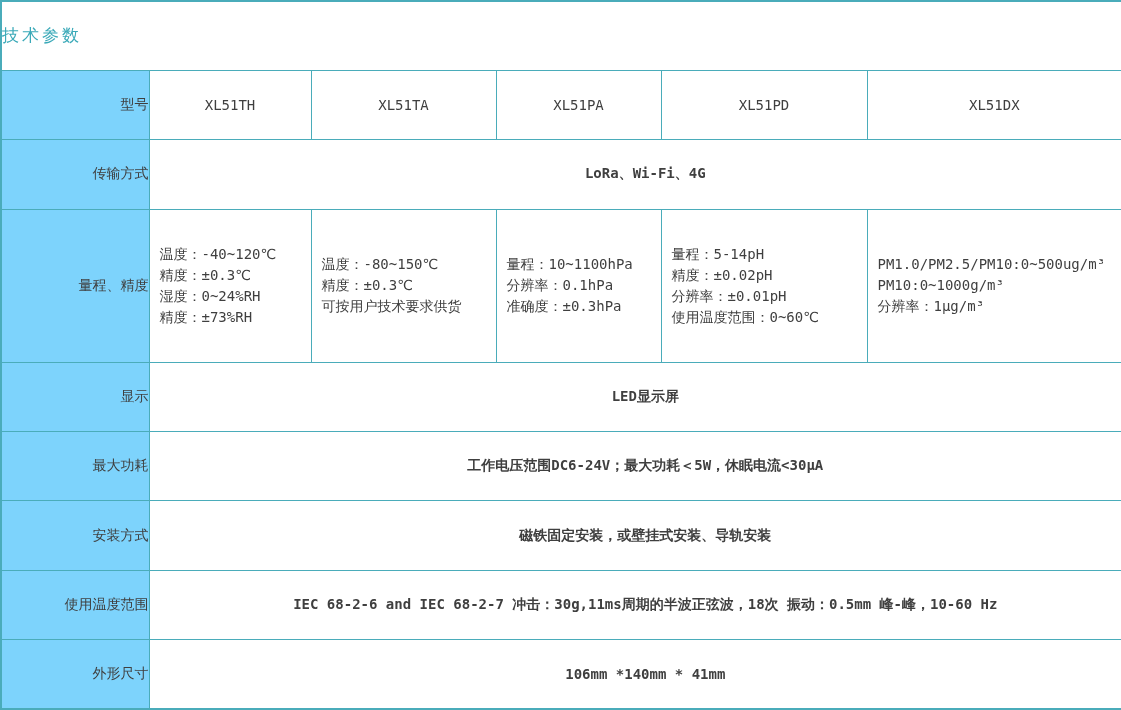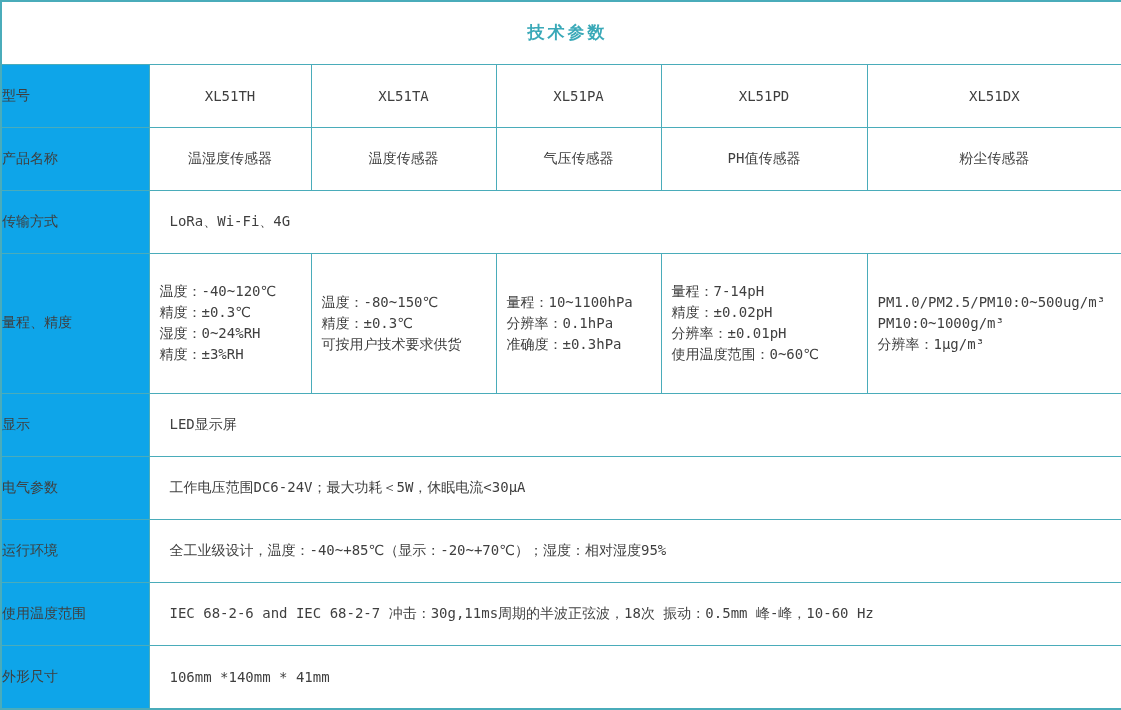--- a/index.html
+++ b/index.html
@@ -15,26 +15,26 @@
   }
   .spec th,.spec td{
     border:1px solid #4aacba;
     font-weight:normal;font-size:14px;
     vertical-align:middle;overflow:hidden;
     padding:0;
   }
   tr.r{height:44px;}
   tr.r-tall{height:92px;}
   td.title-cell{
-    text-align:center;color:#3aa9b8;font-weight:bold;
-    font-size:17px;letter-spacing:3px;border-bottom:1px solid #4aacba;padding-left:12px;
+    text-align:left;color:#3aa9b8;font-weight:normal;
+    font-size:17px;letter-spacing:3px;border-bottom:1px solid #4aacba;
   }
-  th.lbl{background:#0ea5e9;text-align:left;font-size:14px;}
+  th.lbl{background:#7dd3fc;text-align:right;font-size:14px;}
   td.center{text-align:center;}
-  td.span{text-align:left;padding-left:20px;}
+  td.span{text-align:center;padding-left:20px;font-weight:bold;}
   td.ml{text-align:left;padding:6px 10px;}
   td.ml .line{line-height:21px;white-space:nowrap;}
 </style>
 </head>
 <body>
 
 <table class="spec">
   <colgroup>
     <col style="width:148px">
       <col style="width:162px">
@@ -51,83 +51,75 @@
 
   <tr class="r">
     <th class="lbl">型号</th>
     <td class="center">XL51TH</td>
     <td class="center">XL51TA</td>
     <td class="center">XL51PA</td>
     <td class="center">XL51PD</td>
     <td class="center">XL51DX</td>
   </tr>
 
-  <tr class="r">
-    <th class="lbl">产品名称</th>
-    <td class="center">温湿度传感器</td>
-    <td class="center">温度传感器</td>
-    <td class="center">气压传感器</td>
-    <td class="center">PH值传感器</td>
-    <td class="center">粉尘传感器</td>
-  </tr>
 
   <tr class="r">
     <th class="lbl">传输方式</th>
     <td class="span" colspan="5">LoRa、Wi-Fi、4G</td>
   </tr>
 
   <tr class="r-tall">
     <th class="lbl">量程、精度</th>
     <td class="ml">
       <div class="line">温度：-40~120℃</div>
       <div class="line">精度：±0.3℃</div>
       <div class="line">湿度：0~24%RH</div>
-      <div class="line">精度：±3%RH</div>
+      <div class="line">精度：±73%RH</div>
     </td>
     <td class="ml">
       <div class="line">温度：-80~150℃</div>
       <div class="line">精度：±0.3℃</div>
       <div class="line">可按用户技术要求供货</div>
     </td>
     <td class="ml">
       <div class="line">量程：10~1100hPa</div>
       <div class="line">分辨率：0.1hPa</div>
       <div class="line">准确度：±0.3hPa</div>
     </td>
     <td class="ml">
-      <div class="line">量程：7-14pH</div>
+      <div class="line">量程：5-14pH</div>
       <div class="line">精度：±0.02pH</div>
       <div class="line">分辨率：±0.01pH</div>
       <div class="line">使用温度范围：0~60℃</div>
     </td>
     <td class="ml">
       <div class="line">PM1.0/PM2.5/PM10:0~500ug/m³</div>
       <div class="line">PM10:0~1000g/m³</div>
       <div class="line">分辨率：1μg/m³</div>
     </td>
   </tr>
 
 
   <tr class="r">
     <th class="lbl">显示</th>
     <td class="span" colspan="5">LED显示屏</td>
   </tr>
 
   <tr class="r">
-    <th class="lbl">电气参数</th>
+    <th class="lbl">最大功耗</th>
     <td class="span" colspan="5">工作电压范围DC6-24V；最大功耗＜5W，休眠电流&lt;30μA</td>
   </tr>
 
 
 
+  <tr class="r">
+    <th class="lbl">安装方式</th>
+    <td class="span" colspan="5">磁铁固定安装，或壁挂式安装、导轨安装</td>
+  </tr>
 
-  <tr class="r">
-    <th class="lbl">运行环境</th>
-    <td class="span" colspan="5">全工业级设计，温度：-40~+85℃（显示：-20~+70℃）；湿度：相对湿度95%</td>
-  </tr>
 
   <tr class="r">
     <th class="lbl">使用温度范围</th>
     <td class="span" colspan="5">IEC 68-2-6 and IEC 68-2-7 冲击：30g,11ms周期的半波正弦波，18次 振动：0.5mm 峰-峰，10-60 Hz</td>
   </tr>
 
 
   <tr class="r">
     <th class="lbl">外形尺寸</th>
     <td class="span" colspan="5">106mm *140mm * 41mm</td>

